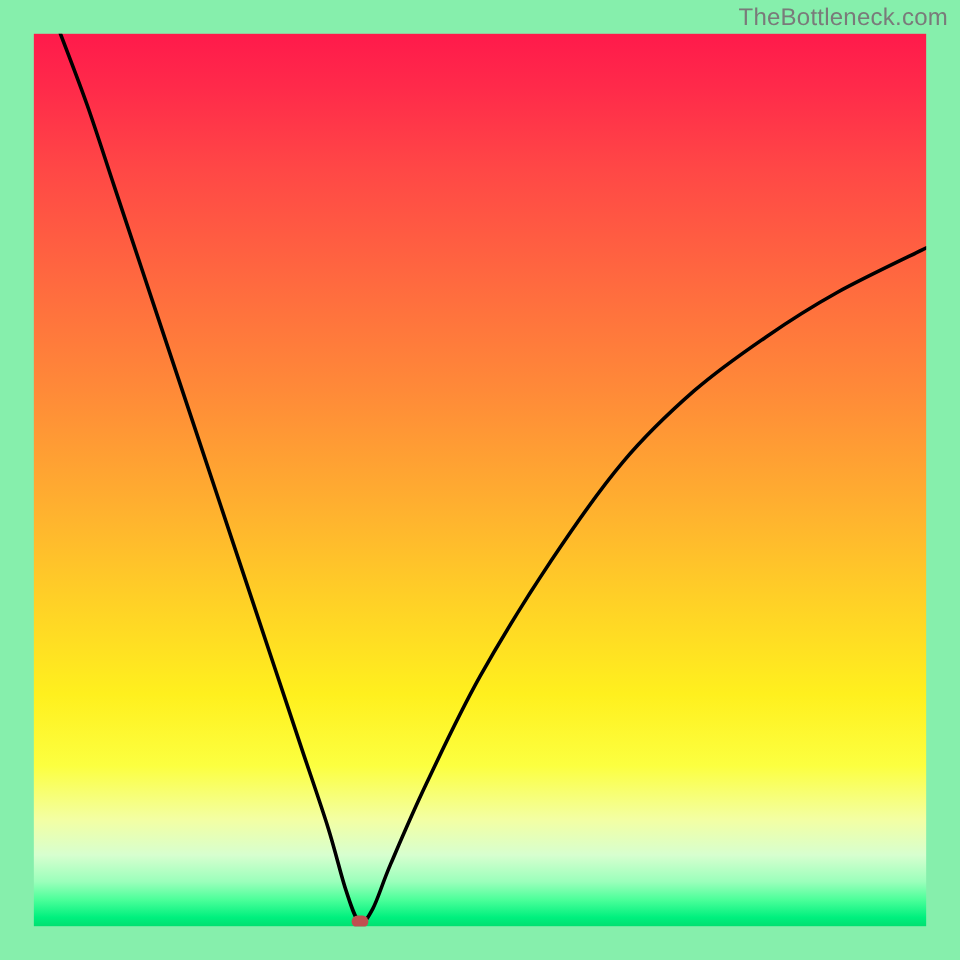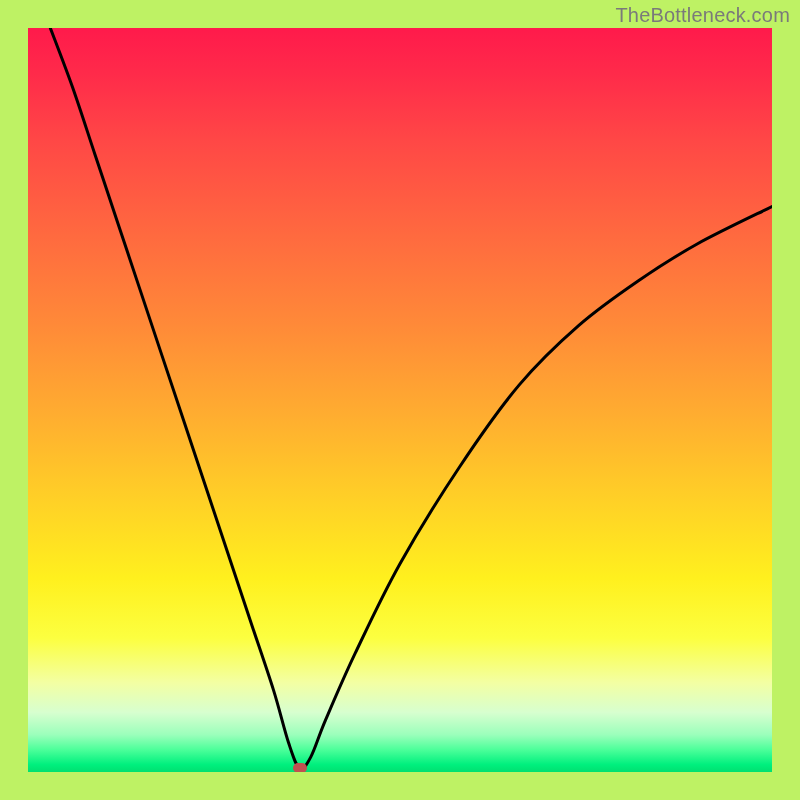--- a/index.html
+++ b/index.html
@@ -9,21 +9,21 @@
     height: 800px;
     background: #000;
     overflow: hidden;
   }
   .frame {
     position: absolute;
     left: 0;
     top: 0;
     width: 800px;
     height: 800px;
-    background: #bef264;
+    background: #86efac;
   }
   .plot-area {
     position: absolute;
     left: 28px;
     top: 28px;
     width: 744px;
     height: 744px;
     overflow: hidden;
   }
   .gradient {

